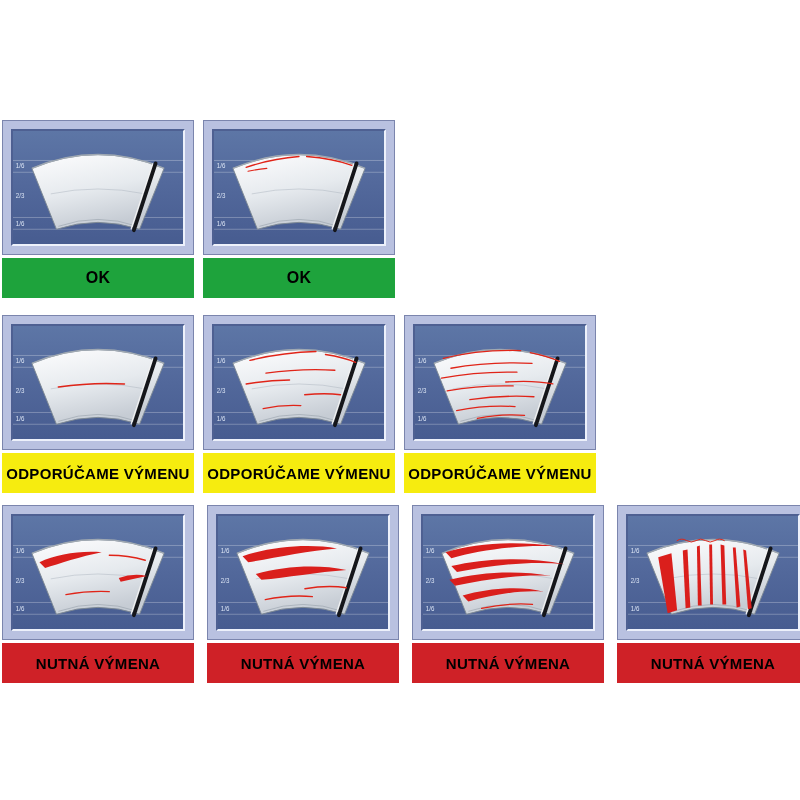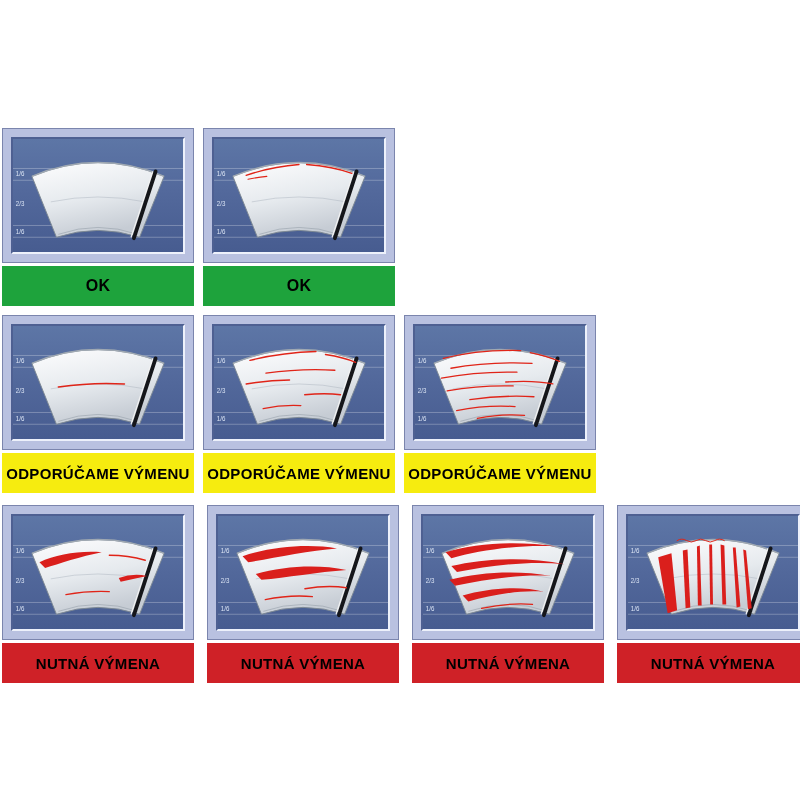--- a/index.html
+++ b/index.html
@@ -1,20 +1,20 @@
 <!DOCTYPE html>
 <html><head>
 <meta charset="utf-8">
 <style>
   html,body{margin:0;padding:0;}
   body{width:800px;height:800px;background:#ffffff;position:relative;
        font-family:"Liberation Sans",sans-serif;overflow:hidden;}
   .canvas{position:absolute;inset:0;background:#ffffff;}
   .row{position:absolute;left:2px;display:flex;gap:9px;}
-  #row-ok{top:128px;border-radius:14px;}
+  #row-ok{top:120px;border-radius:14px;}
   #row-recommend{top:315px;border-radius:23px;}
   #row-replace{top:505px;gap:13px;}
   .cell{width:192px;display:flex;flex-direction:column;}
   .panel{height:135px;background:#b9c1e0;border:1px solid #7b85ad;
          padding:8px;box-sizing:border-box;}
   .screen{width:100%;height:100%;box-sizing:border-box;position:relative;overflow:hidden;
           border-top:2px solid #4e6092;border-left:2px solid #4e6092;
           border-bottom:2px solid #edf1fb;border-right:2px solid #edf1fb;}
   .screen svg{display:block;width:100%;height:100%;}
   .bar{height:40px;margin-top:3px;display:flex;align-items:center;justify-content:center;

